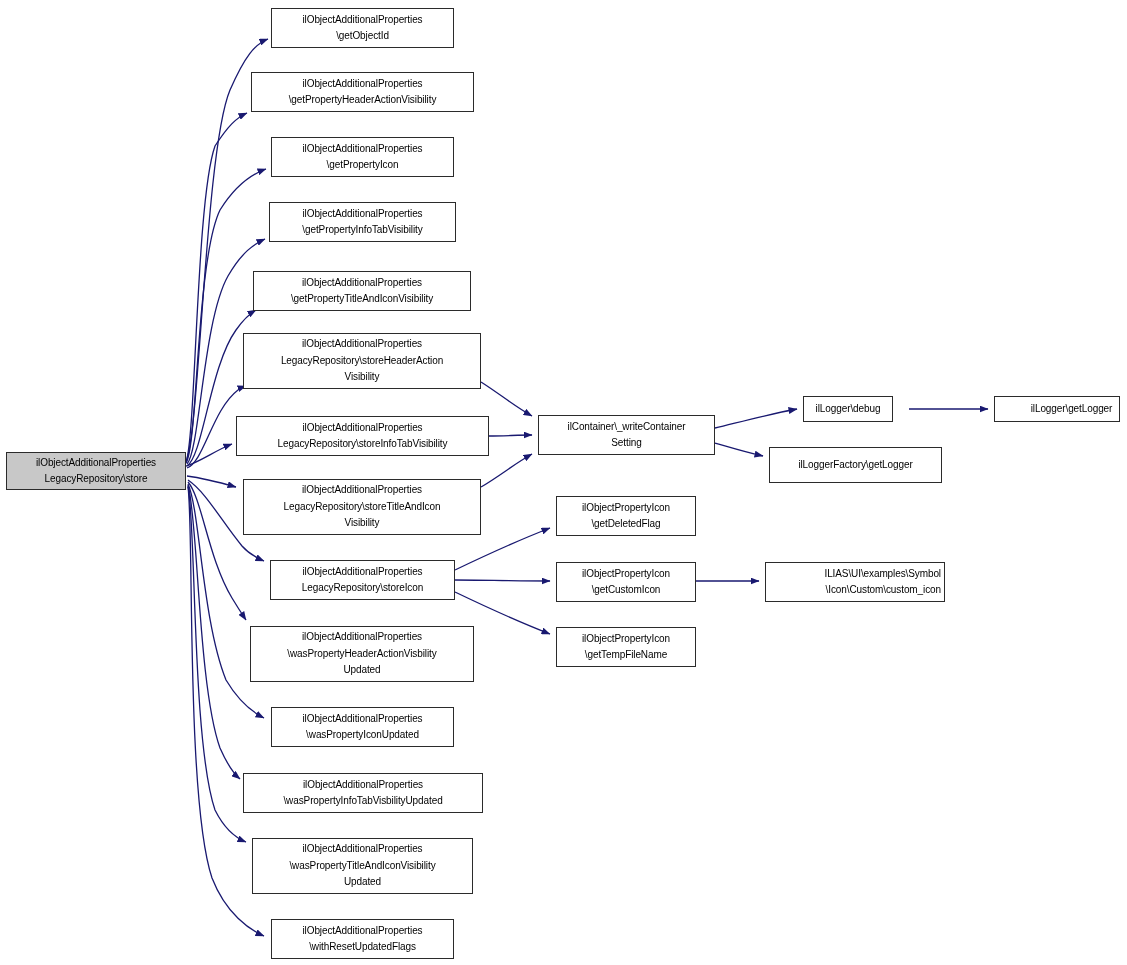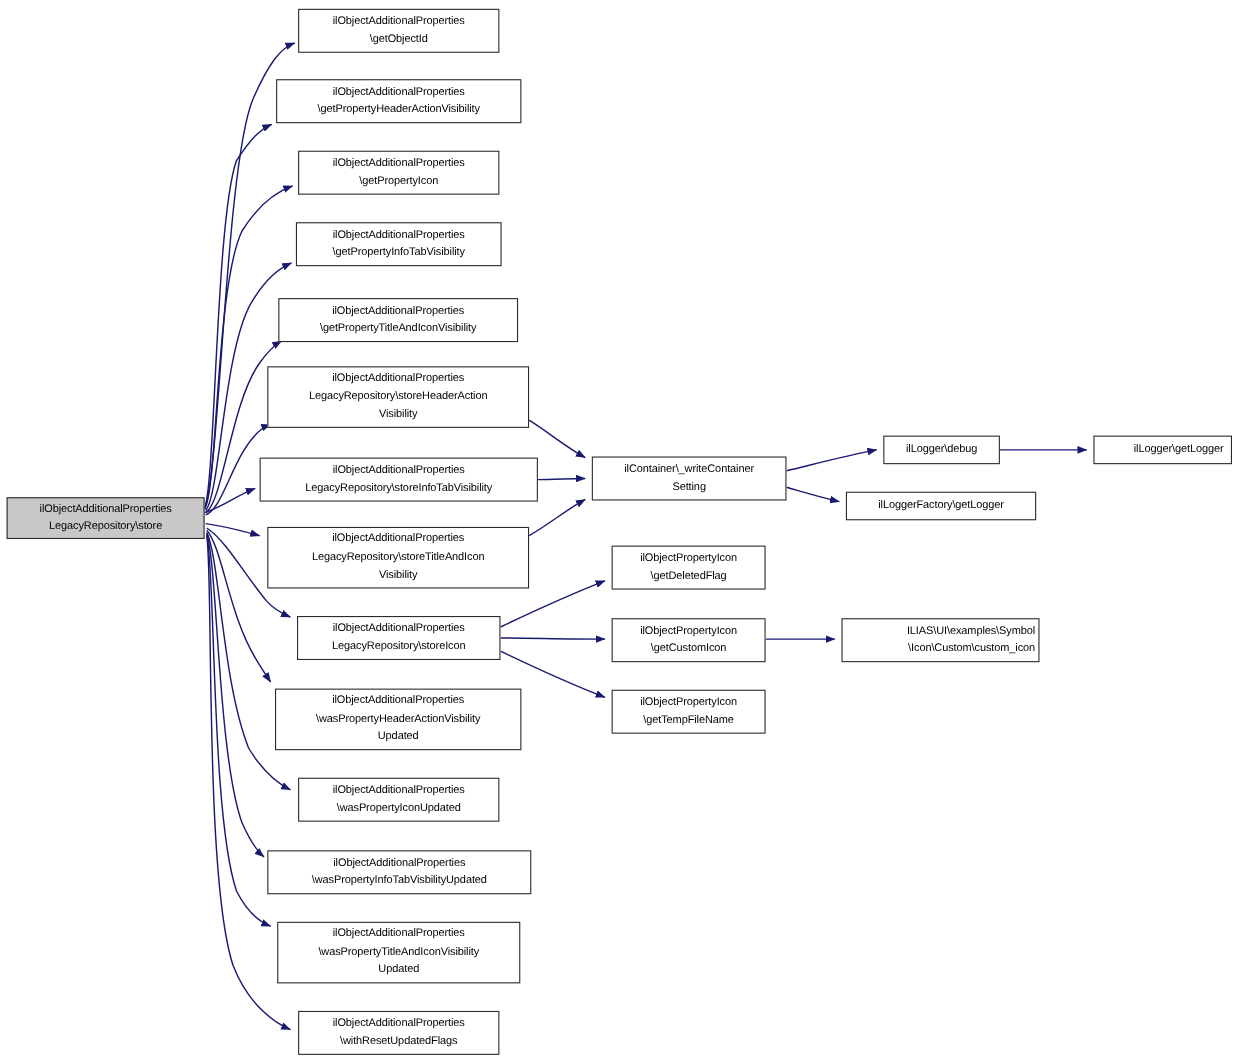--- a/index.html
+++ b/index.html
@@ -121,22 +121,22 @@
 \wasPropertyIconUpdated</span></div>
       <div class="node" style="left: 243px; top: 773px; width: 240px; height: 40px;"><span class="node-label">ilObjectAdditionalProperties
 \wasPropertyInfoTabVisbilityUpdated</span></div>
       <div class="node" style="left: 252px; top: 838px; width: 221px; height: 56px;"><span class="node-label">ilObjectAdditionalProperties
 \wasPropertyTitleAndIconVisibility
 Updated</span></div>
       <div class="node" style="left: 271px; top: 919px; width: 183px; height: 40px;"><span class="node-label">ilObjectAdditionalProperties
 \withResetUpdatedFlags</span></div>
       <div class="node" style="left: 538px; top: 415px; width: 177px; height: 40px; justify-content: center;"><span class="node-label">ilContainer\_writeContainer
 Setting</span></div>
-      <div class="node" style="left: 803px; top: 396px; width: 106px; height: 26px;"><span class="node-label">ilLogger\debug</span></div>
-      <div class="node" style="left: 769px; top: 447px; width: 173px; height: 26px;"><span class="node-label">ilLoggerFactory\getLogger</span></div>
+      <div class="node" style="left: 803px; top: 396px; width: 90px; height: 26px;"><span class="node-label">ilLogger\debug</span></div>
+      <div class="node" style="left: 769px; top: 447px; width: 173px; height: 36px;"><span class="node-label">ilLoggerFactory\getLogger</span></div>
       <div class="node" style="left: 994px; top: 396px; width: 126px; height: 26px; padding-left: 32px;"><span class="node-label">ilLogger\getLogger</span></div>
       <div class="node" style="left: 556px; top: 496px; width: 140px; height: 40px;"><span class="node-label">ilObjectPropertyIcon
 \getDeletedFlag</span></div>
       <div class="node" style="left: 556px; top: 562px; width: 140px; height: 40px;"><span class="node-label">ilObjectPropertyIcon
 \getCustomIcon</span></div>
       <div class="node" style="left: 556px; top: 627px; width: 140px; height: 40px;"><span class="node-label">ilObjectPropertyIcon
 \getTempFileName</span></div>
       <div class="node" style="left: 765px; top: 562px; width: 180px; height: 40px; text-align: right;"><span class="node-label">ILIAS\UI\examples\Symbol
 \Icon\Custom\custom_icon</span></div>
     </div>

